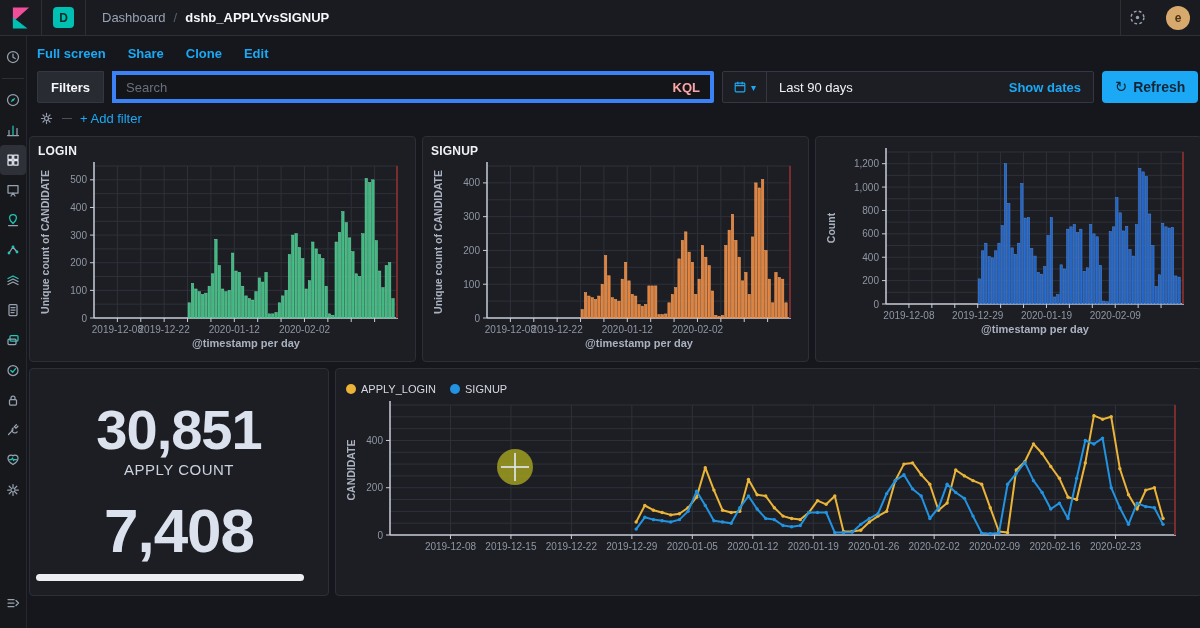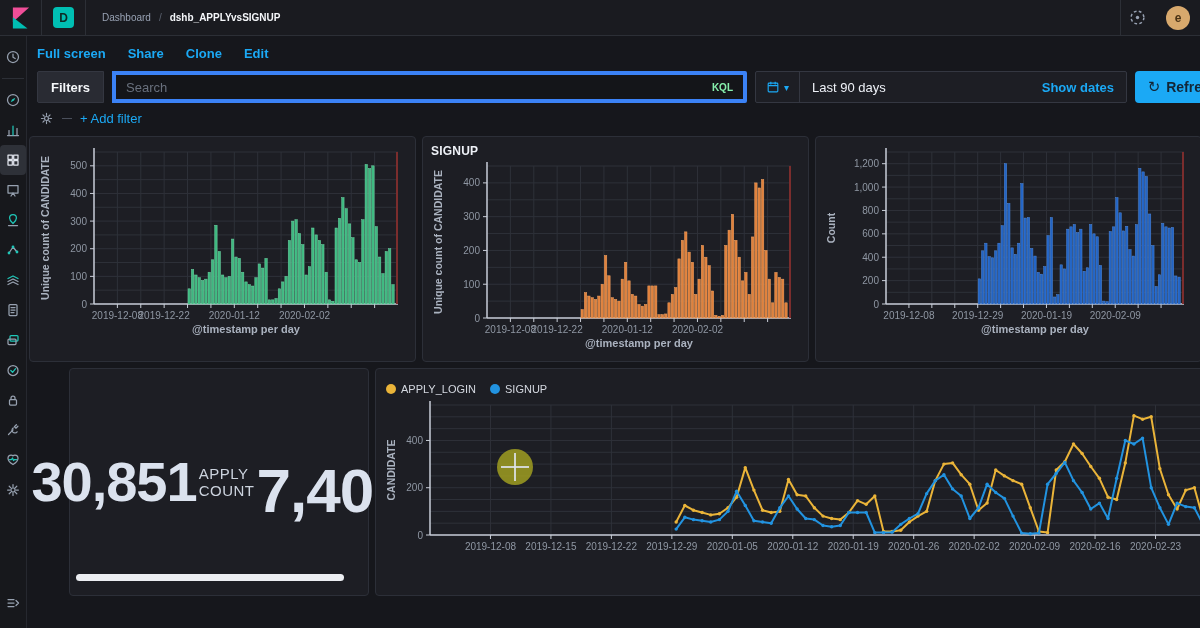--- a/index.html
+++ b/index.html
@@ -9,21 +9,21 @@
 
   
   .top-header { height:36px; background:#1a1b20; border-bottom:1px solid #2c2f36;
     display:flex; align-items:center; padding:0 10px 0 0; }
   .logo-box { width:42px; height:35px; display:flex; align-items:center; justify-content:center;
     border-right:1px solid #2c2f36; }
   .space-box { width:44px; height:35px; display:flex; align-items:center; justify-content:center;
     border-right:1px solid #2c2f36; cursor:pointer; }
   .space-badge { width:21px; height:21px; background:#00bfb3; color:#0d2b26; font-weight:bold;
     font-size:12px; border-radius:4px; display:flex; align-items:center; justify-content:center; }
-  .breadcrumb { margin-left:16px; font-size:10px; display:flex; gap:8px; align-items:center; }
+  .breadcrumb { margin-left:16px; font-size:13px; display:flex; gap:8px; align-items:center; }
   .crumb-section { color:#98a2b3; cursor:pointer; }
   .crumb-sep { color:#5a616e; }
   .crumb-current { color:#f5f7fa; font-weight:bold; }
   .header-spacer { flex:1; }
   .help-btn { width:34px; height:35px; display:flex; align-items:center; justify-content:center;
     border-left:1px solid #2c2f36; cursor:pointer; }
   .avatar { width:24px; height:24px; border-radius:50%; background:#d8a96d; color:#4a3214;
     font-weight:bold; font-size:12px; display:flex; align-items:center; justify-content:center;
     margin-left:12px; cursor:pointer; }
 
@@ -50,21 +50,21 @@
 
   
   .query-bar { display:flex; align-items:stretch; height:32px; margin:2px 8px 0 10px; gap:8px; }
   .filters-btn { background:#292b33; border:1px solid #343741; color:#f5f7fa; font-weight:bold;
     font-size:13px; padding:0 13px; display:flex; align-items:center; border-radius:2px 0 0 2px; cursor:pointer; }
   .search-box { flex:1; background:#141519; border:4px solid #3b82f6; display:flex; align-items:center;
     padding:0 10px; border-radius:0 2px 2px 0; }
   .search-box input { flex:1; background:transparent; border:none; outline:none; color:#d4d8e0;
     font-size:13px; font-family:inherit; }
   .search-box input::placeholder { color:#69707d; }
-  .kql-btn { color:#86efac; font-size:10px; font-weight:bold; cursor:pointer; padding-left:10px; }
+  .kql-btn { color:#fca5a5; font-size:13px; font-weight:bold; cursor:pointer; padding-left:10px; }
   .datepicker { width:372px; background:#1d1e24; border:1px solid #343741; border-radius:2px;
     display:flex; align-items:center; }
   .cal-btn { display:flex; align-items:center; gap:4px; padding:0 10px; height:100%;
     border-right:1px solid #343741; cursor:pointer; color:#1ba9f5; }
   .chevron { font-size:10px; color:#1ba9f5; }
   .time-text { color:#eef1f7; font-size:13px; padding-left:12px; cursor:pointer; }
   .show-dates { margin-left:auto; padding-right:12px; color:#1ba9f5; font-size:13px; font-weight:bold; cursor:pointer; }
   .refresh-btn { width:96px; background:#1ba9f5; border:none; border-radius:4px; color:#132636;
     font-size:14px; font-weight:bold; display:flex; align-items:center; justify-content:center; gap:6px;
     cursor:pointer; font-family:inherit; }
@@ -75,22 +75,22 @@
   .gear-btn { cursor:pointer; display:flex; }
   .mini-dash { width:10px; border-top:1px solid #4a4f5b; }
   .add-filter-link { color:#1ba9f5; font-size:13px; text-decoration:none; cursor:pointer; }
 
   
   .dash-grid { padding:4px 4px 0 2px; display:flex; flex-direction:column; gap:6px; }
   .row { display:flex; gap:6px; }
   .panel { background:#1d1e24; border:1px solid #2c2f38; border-radius:4px; padding:7px 8px; position:relative; }
   .panel h3 { font-size:12px; font-weight:bold; color:#eef1f7; letter-spacing:.2px; }
   .chart-panel { width:387px; height:226px; }
-  .metric-panel { width:300px; height:228px; display:flex; flex-direction:row; align-items:center;
-    justify-content:center; gap:2px;margin-left:40px; }
+  .metric-panel { width:300px; height:228px; display:flex; flex-direction:column; align-items:center;
+    justify-content:center; gap:2px; }
   .metric-value { font-size:56px; font-weight:bold; color:#dbe2ee; letter-spacing:-1px; line-height:1.05; }
   .metric-value.big2 { font-size:62px; margin-top:18px; }
   .metric-label { font-size:15px; color:#ccd3de; letter-spacing:.5px; }
   .metric-scrollbar { position:absolute; bottom:14px; left:6px; width:268px; height:7px;
     background:#eceef2; border-radius:4px; cursor:pointer; }
   .line-panel { flex:1; height:228px; }
   .line-head { display:flex; align-items:flex-start; justify-content:space-between; }
   .panel-options { background:#3a3f4a; border:none; border-radius:3px; color:#c3c9d4; font-size:8px;
     letter-spacing:1px; padding:3px 5px; cursor:pointer; line-height:1; }
   .legend { display:flex; gap:14px; align-items:center; margin:7px 0 2px 2px; }
@@ -327,20 +327,21 @@
             </g>
           </svg>
       </span>
       <span class="mini-dash"></span>
       <a class="add-filter-link">+ Add filter</a>
     </div>
 
     <main class="dash-grid">
       <div class="row">
         <section class="panel chart-panel">
+          <h3>LOGIN</h3>
           <svg width="370" height="196">
               <line x1="56" x2="360" y1="146.1818181818182" y2="146.1818181818182" stroke="#2e3139"></line>
               <line x1="56" x2="360" y1="132.36363636363637" y2="132.36363636363637" stroke="#2e3139"></line>
               <line x1="56" x2="360" y1="118.54545454545455" y2="118.54545454545455" stroke="#2e3139"></line>
               <line x1="56" x2="360" y1="104.72727272727272" y2="104.72727272727272" stroke="#2e3139"></line>
               <line x1="56" x2="360" y1="90.9090909090909" y2="90.9090909090909" stroke="#2e3139"></line>
               <line x1="56" x2="360" y1="77.0909090909091" y2="77.0909090909091" stroke="#2e3139"></line>
               <line x1="56" x2="360" y1="63.27272727272728" y2="63.27272727272728" stroke="#2e3139"></line>
               <line x1="56" x2="360" y1="49.45454545454545" y2="49.45454545454545" stroke="#2e3139"></line>
               <line x1="56" x2="360" y1="35.636363636363626" y2="35.636363636363626" stroke="#2e3139"></line>

